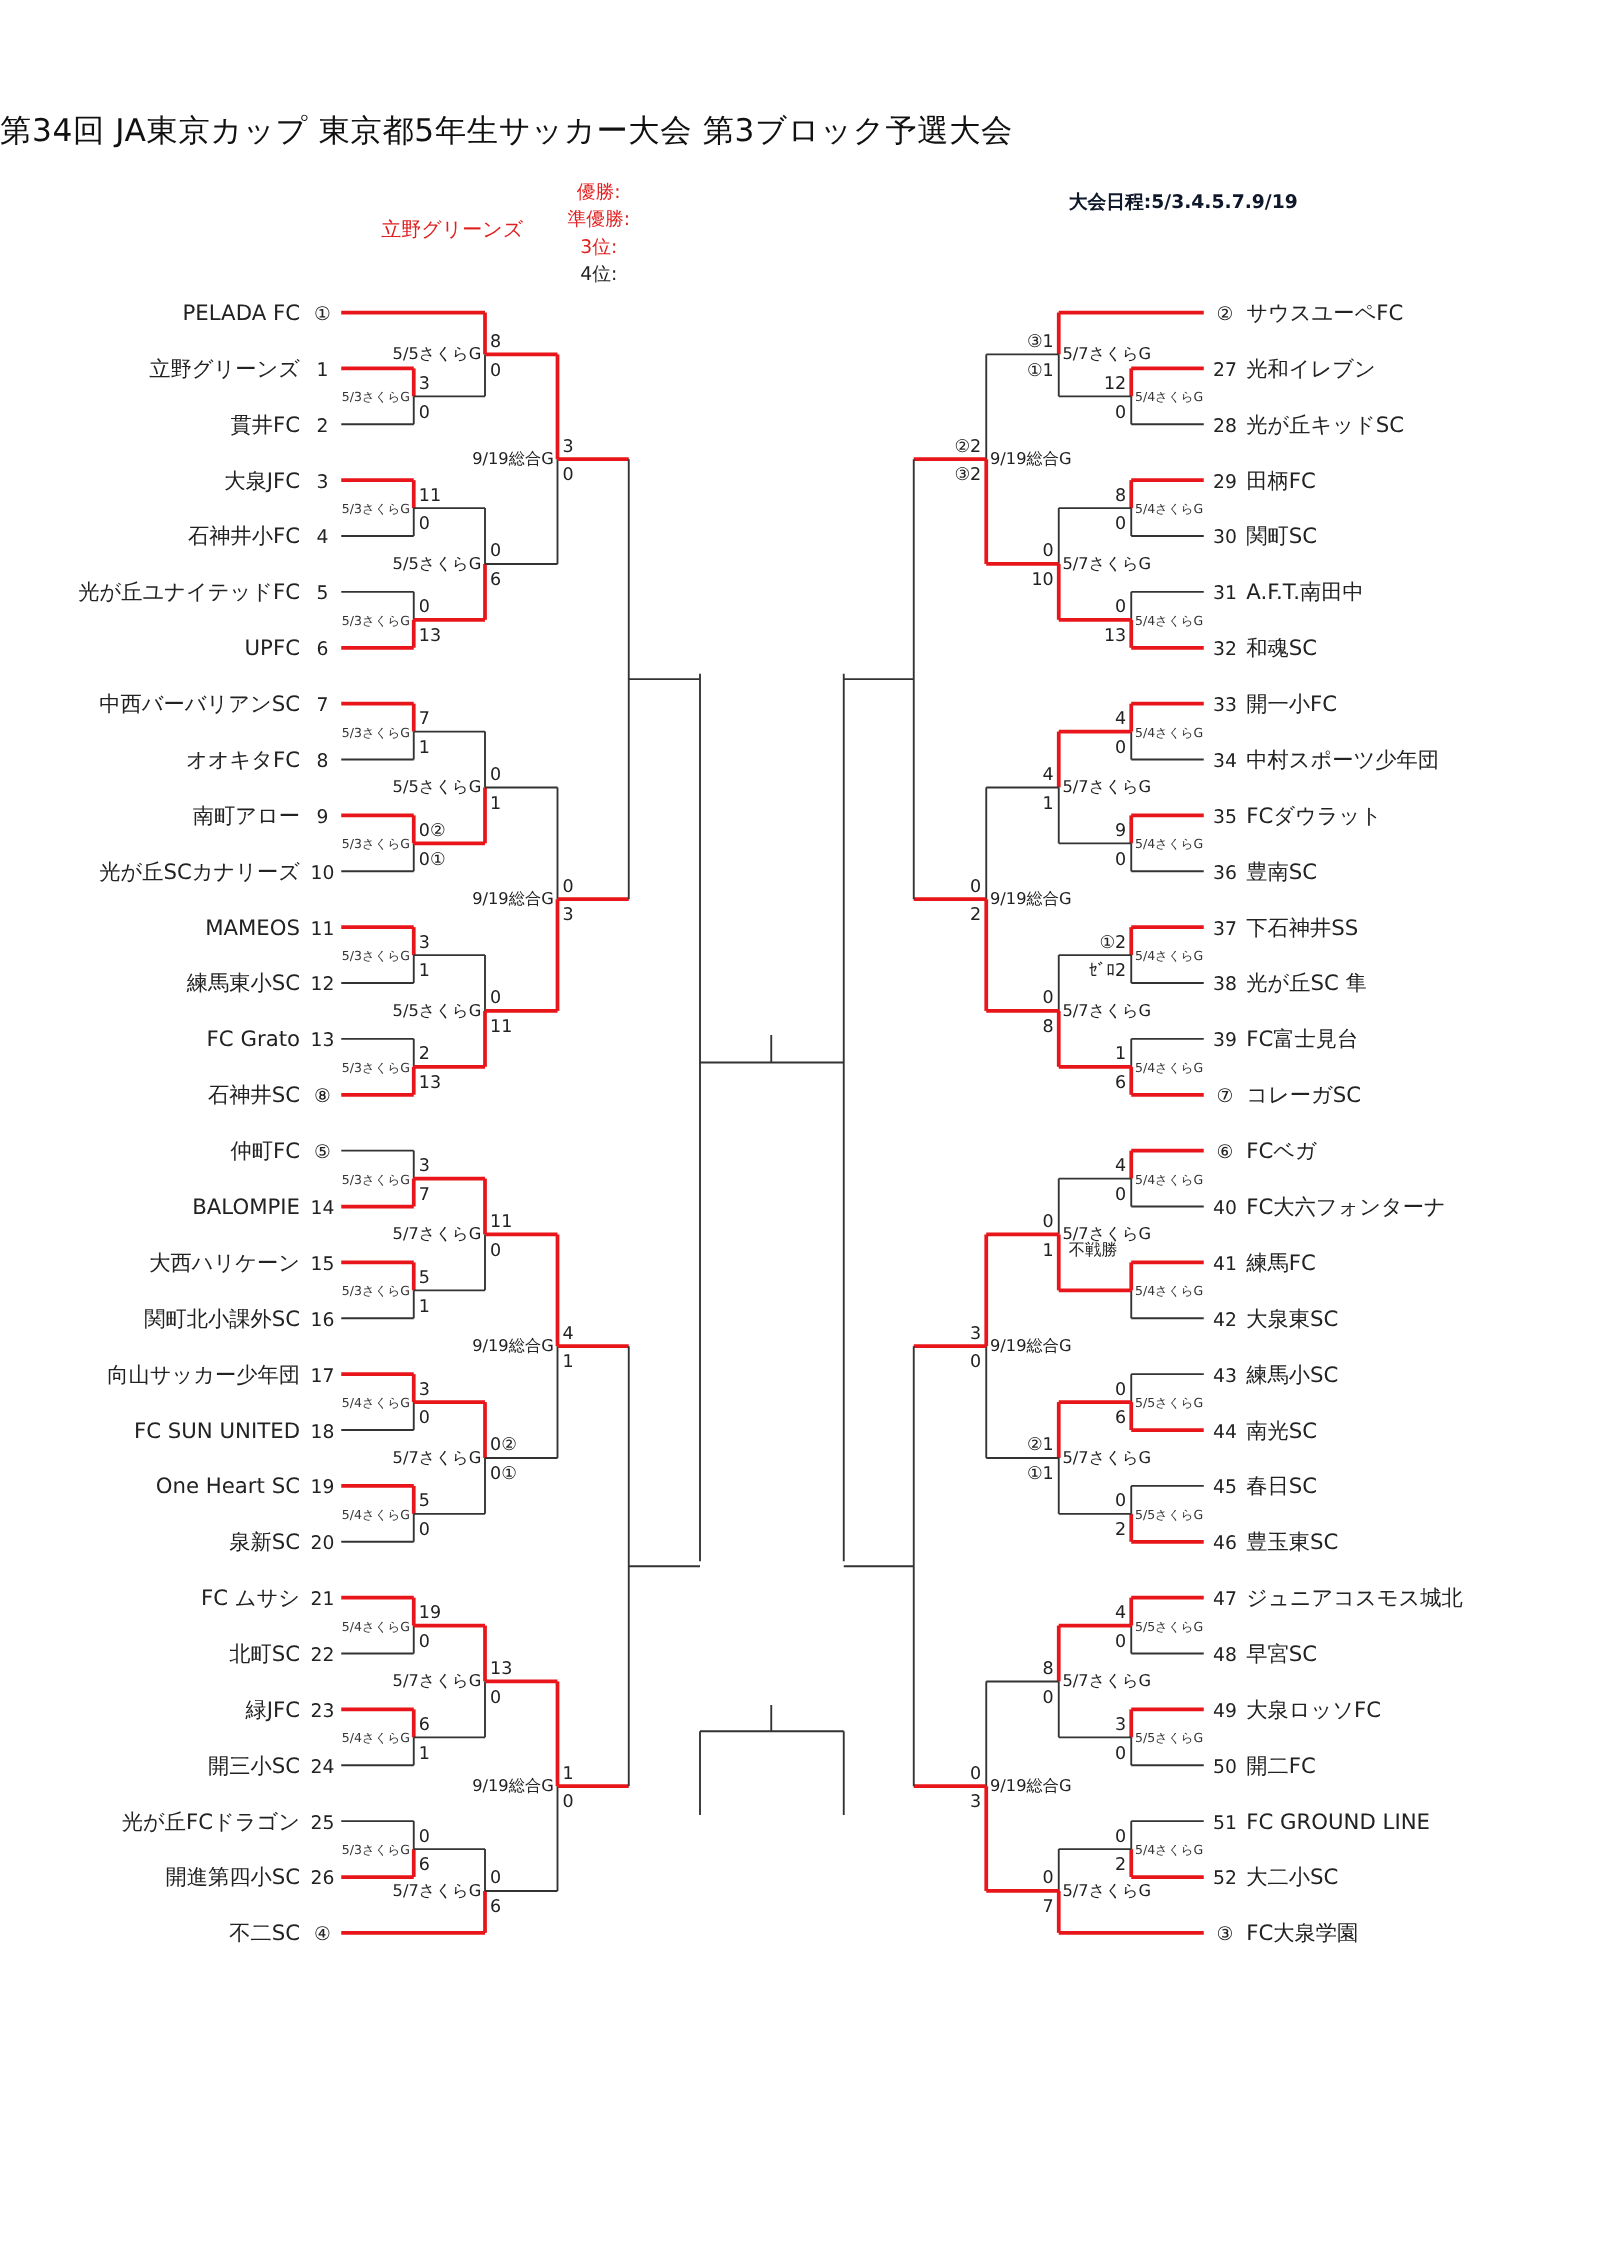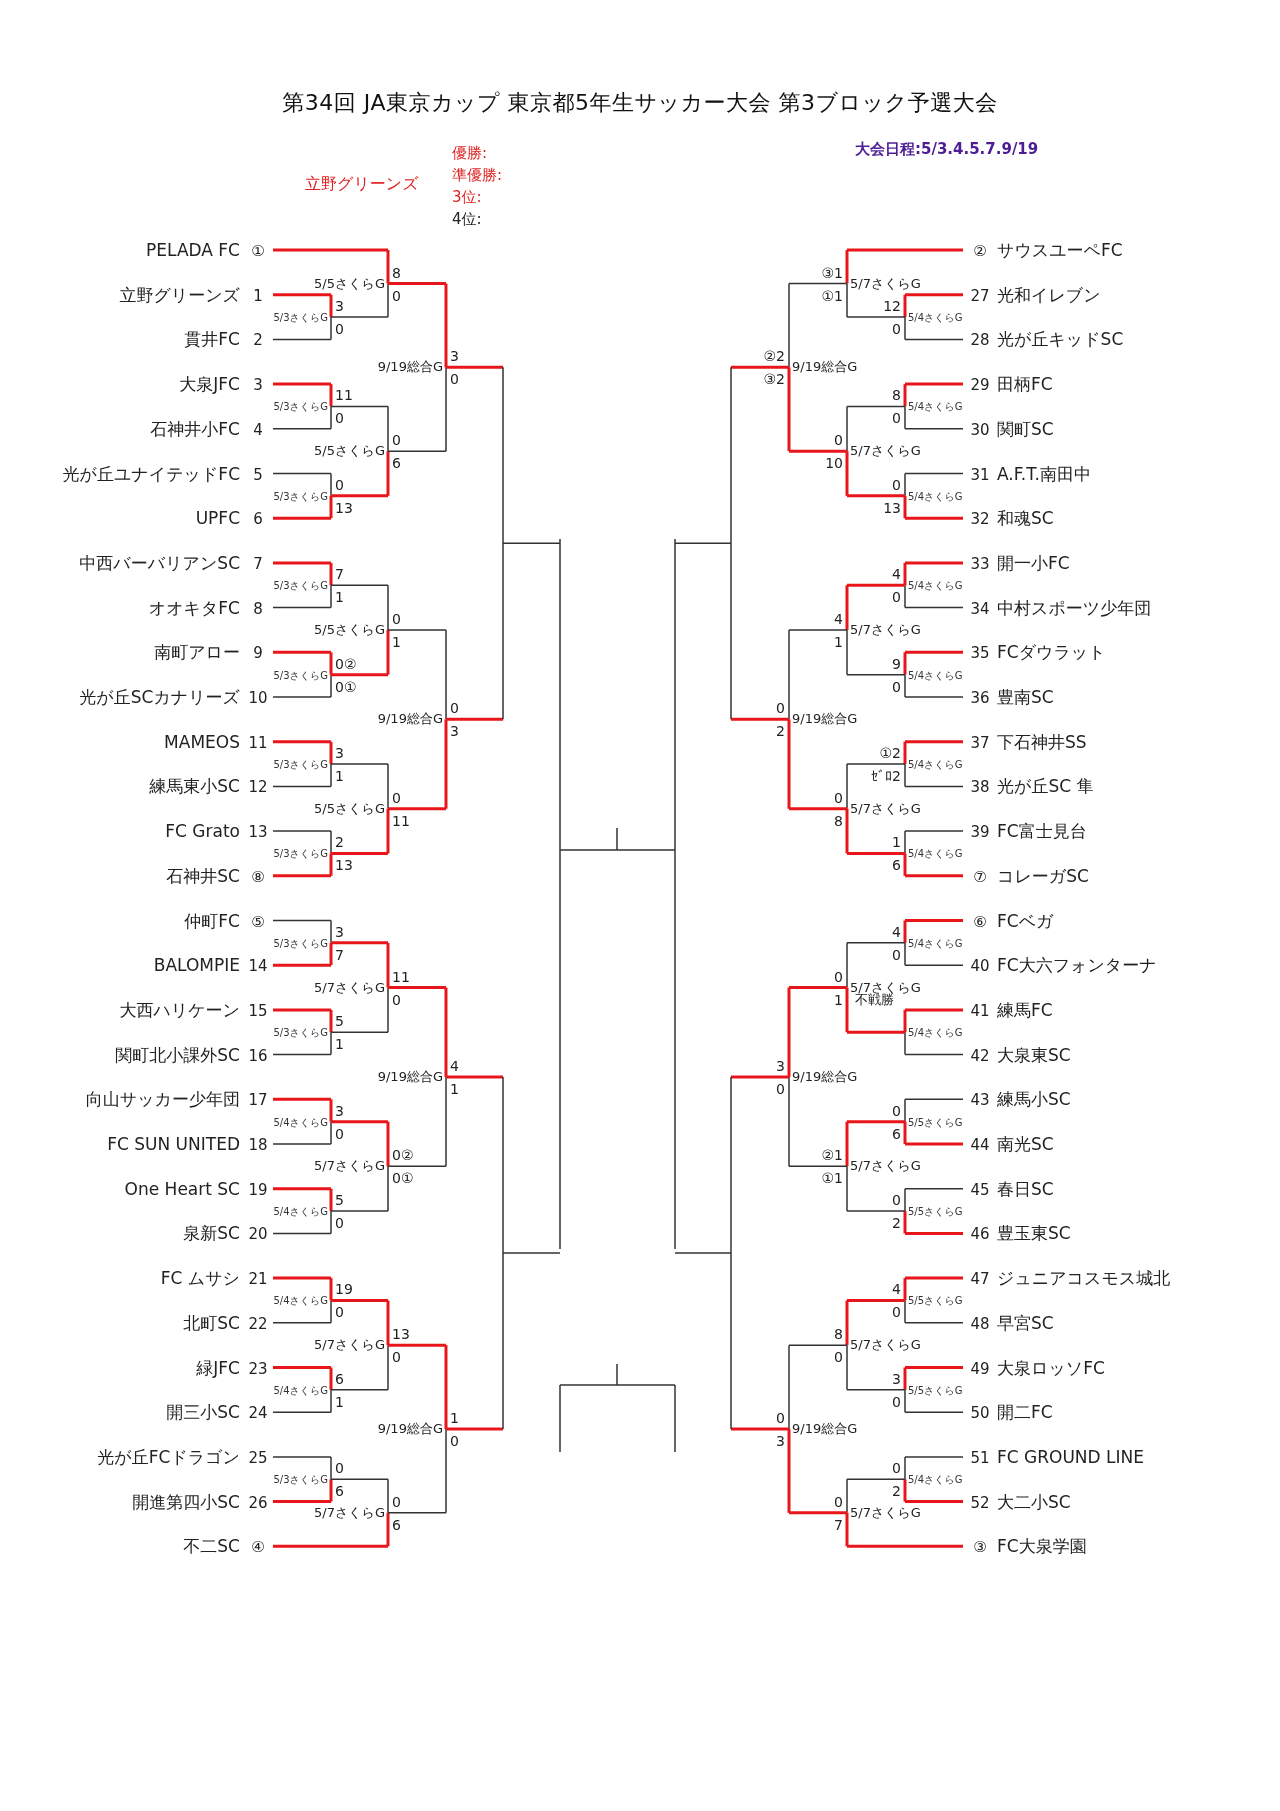--- a/index.html
+++ b/index.html
@@ -1,22 +1,22 @@
 <!DOCTYPE html>
 <html><head>
 <meta charset="utf-8">
 <style>
   html,body{margin:0;padding:0;background:#fff;}
   body{width:1280px;height:1811px;position:relative;overflow:hidden;font-family:"DejaVu Sans","Liberation Sans",sans-serif;color:#222;}
-  .title{position:absolute;left:0;width:1280px;top:88px;text-align:center;font-size:22px;color:#111;letter-spacing:0.5px;}
+  .title{position:absolute;left:0;width:1280px;top:88px;text-align:left;font-size:25px;color:#111;letter-spacing:0.5px;}
   .advance{position:absolute;left:305px;top:174px;font-size:16px;color:#e02020;}
-  .ranks{position:absolute;left:452px;top:142px;width:78px;text-align:left;font-size:15px;line-height:22px;}
+  .ranks{position:absolute;left:440px;top:142px;width:78px;text-align:center;font-size:15px;line-height:22px;}
   .ranks .r{display:block;}
   .ranks .red{color:#e02020;}
-  .schedule{position:absolute;left:855px;top:140px;font-size:15px;font-weight:bold;color:#4c1d95;}
+  .schedule{position:absolute;left:855px;top:152px;font-size:15px;font-weight:bold;color:#0f172a;}
   svg#bracket{position:absolute;left:0;top:0;}
   .tname{font-size:17px;fill:#222;}
   .tseed{font-size:15px;fill:#222;}
   .score{font-size:14px;fill:#222;}
   .venue-s{font-size:10px;fill:#333;}
   .venue-m{font-size:13px;fill:#222;}
 </style>
 </head>
 <body>
 

